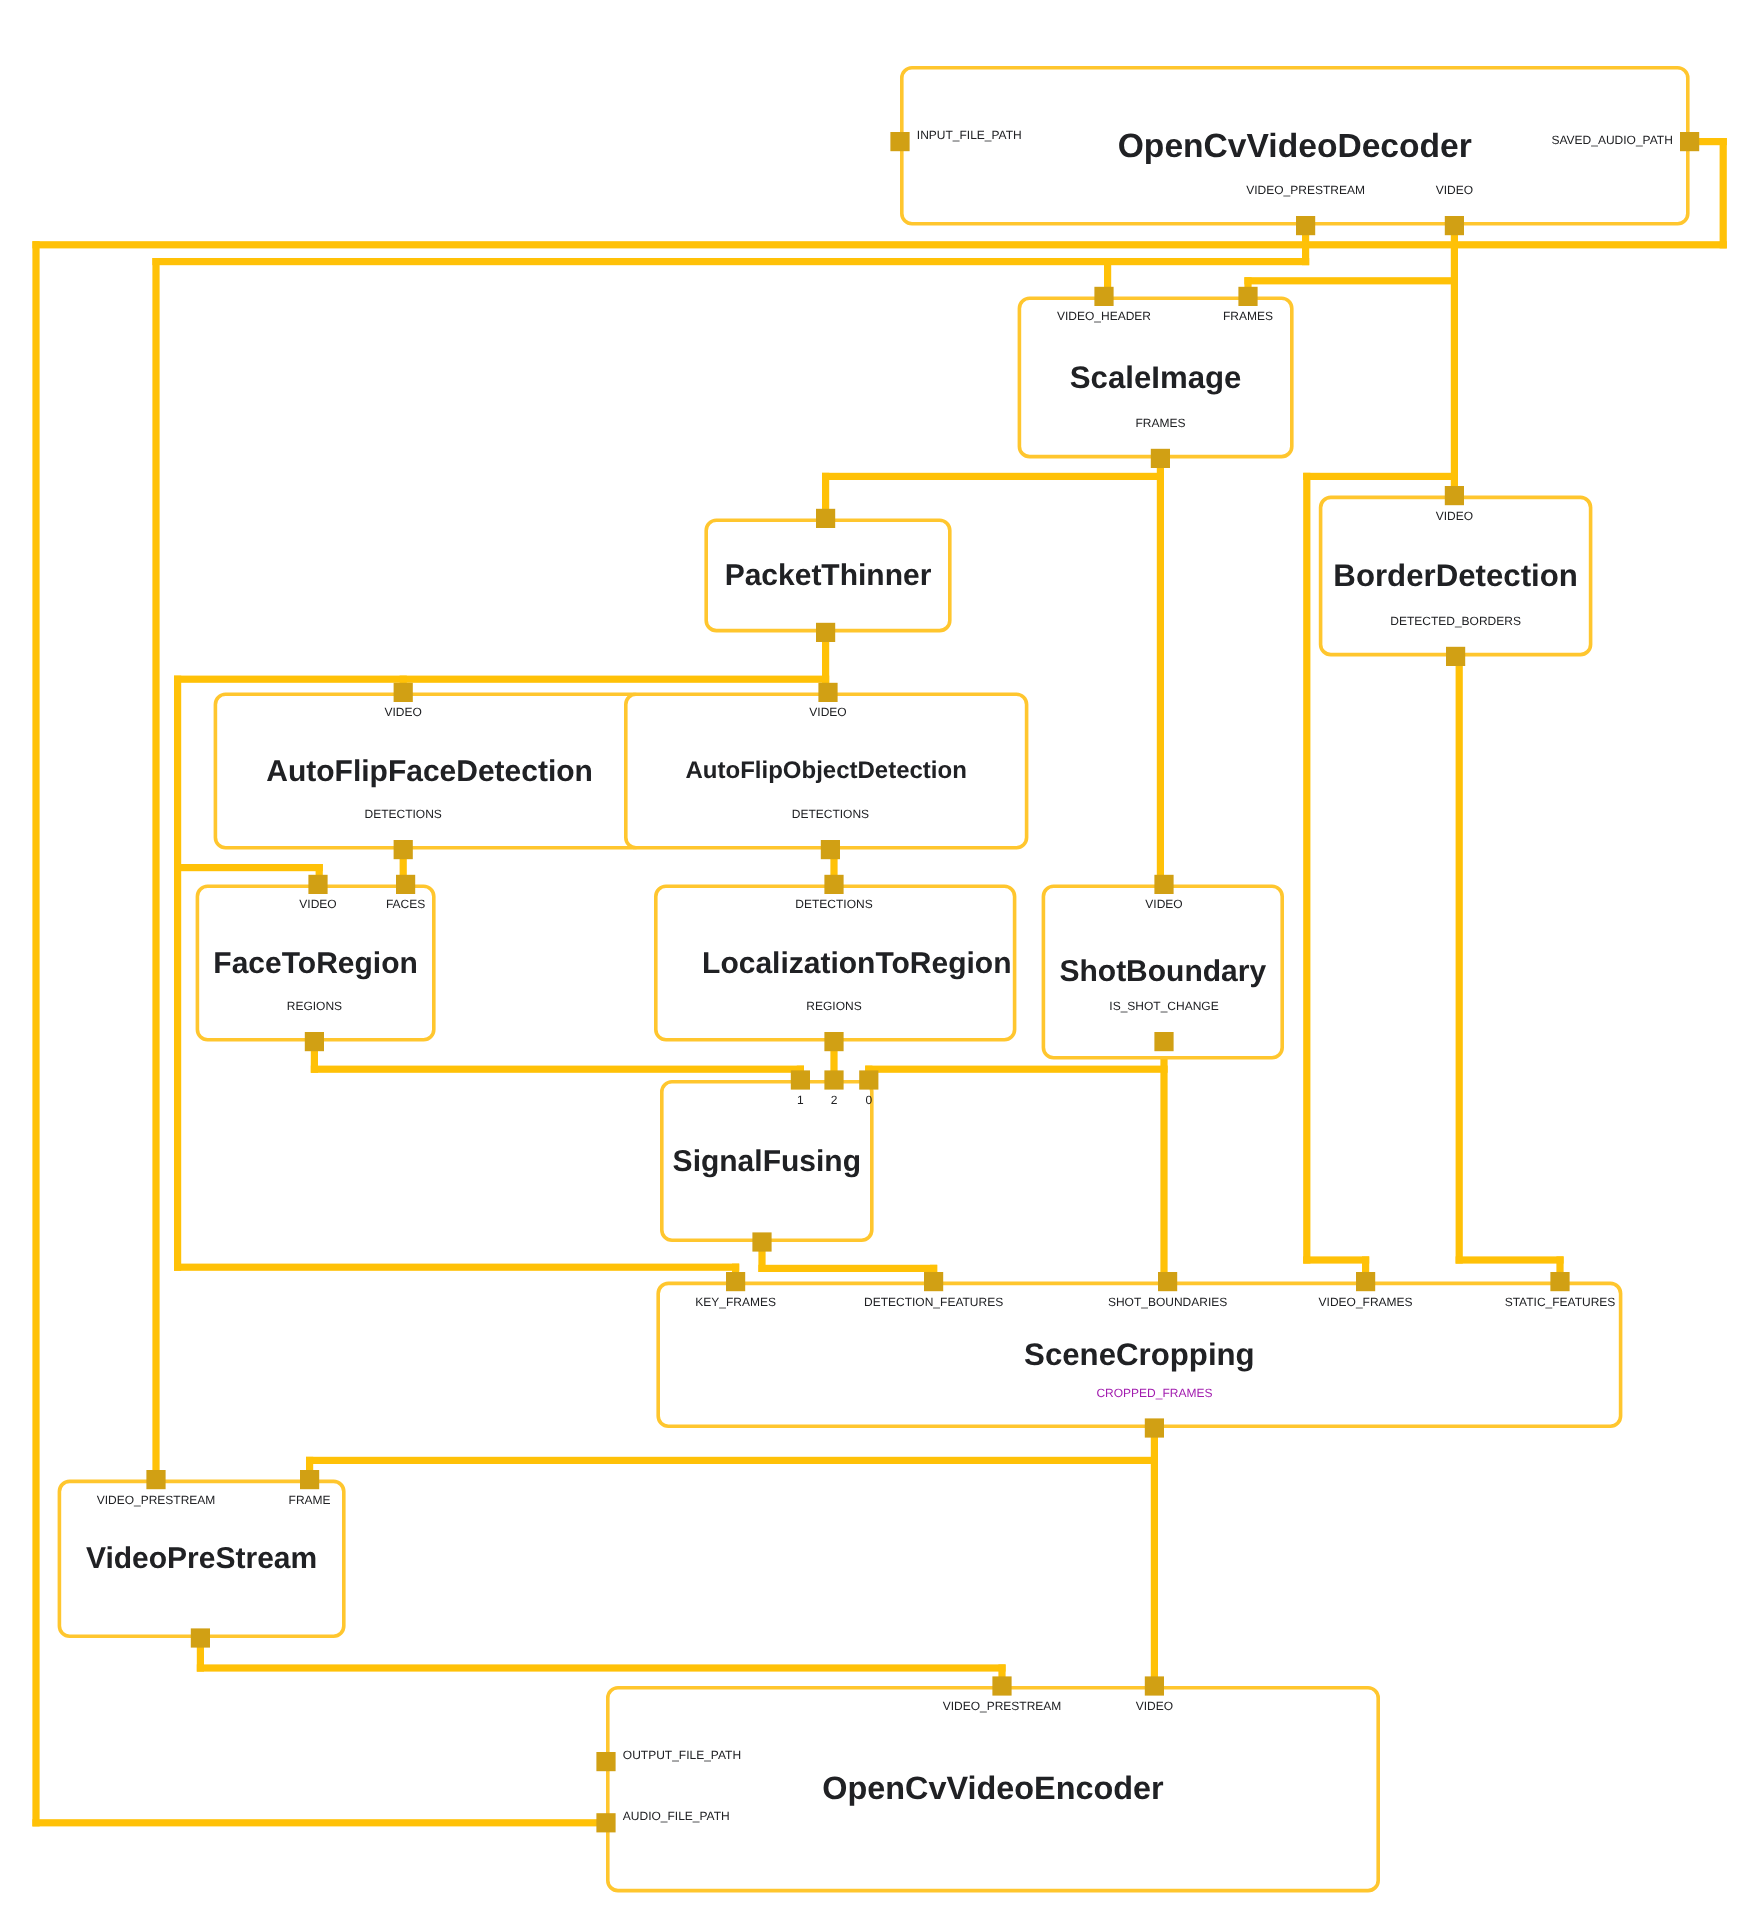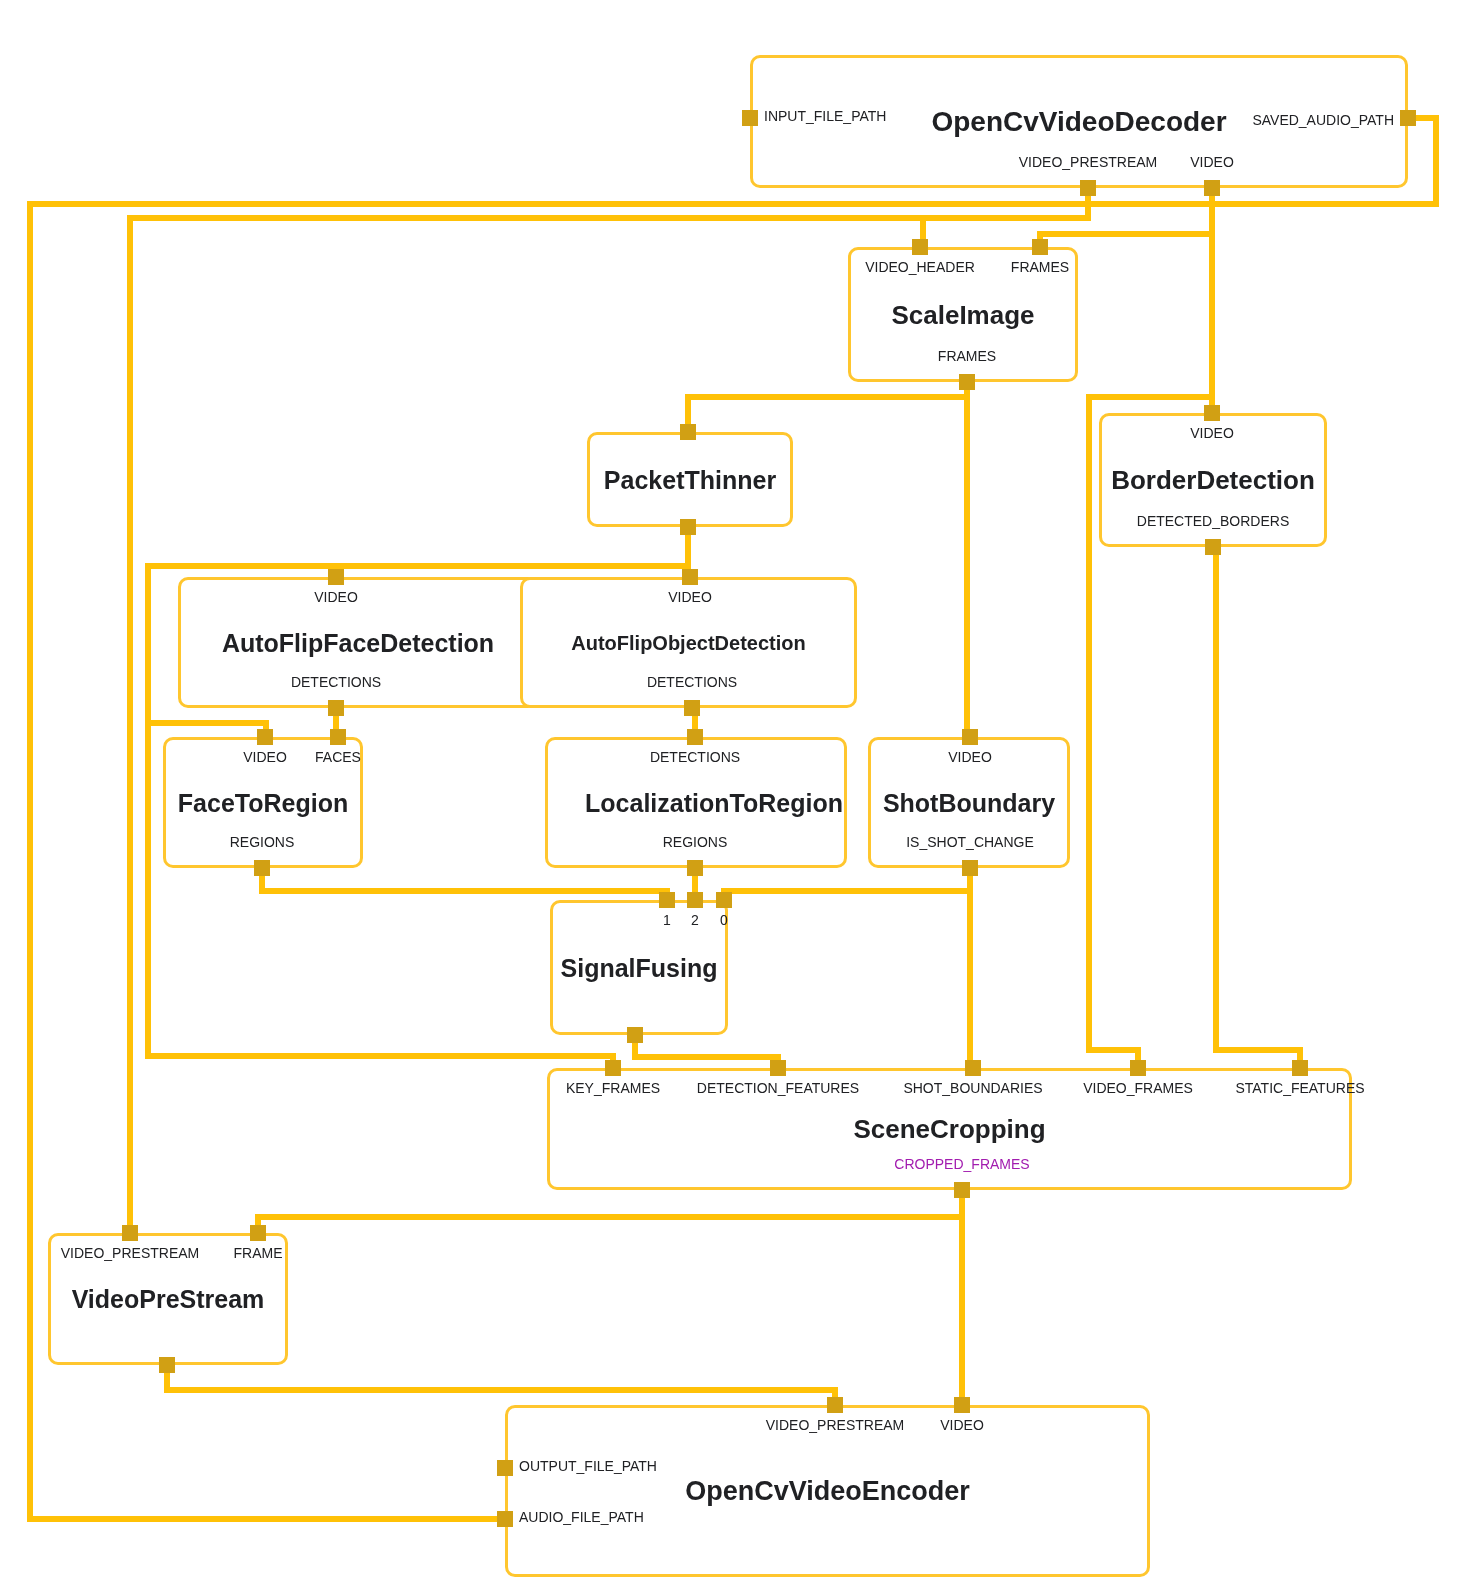--- a/index.html
+++ b/index.html
@@ -3,21 +3,21 @@
 <meta charset="utf-8">
 <style>
   html,body{margin:0;padding:0;background:#ffffff;}
   #canvas{position:relative;width:1466px;height:1588px;background:#ffffff;overflow:hidden;
           font-family:"Liberation Sans",sans-serif;}
   .seg{position:absolute;}
   .port{position:absolute;width:16px;height:16px;}
   .node{position:absolute;background:#ffffff;border-style:solid;border-width:3px;border-radius:10px;box-sizing:border-box;}
   .title{position:absolute;left:0;right:0;top:50%;transform:translateY(-50%);
          text-align:center;font-weight:bold;white-space:nowrap;}
-  .plabel{position:absolute;white-space:nowrap;font-size:14px;transform:translateX(-50%);text-align:center;}
+  .plabel{position:absolute;white-space:nowrap;font-size:10px;transform:translateX(-50%);text-align:center;}
   .plabel.side{transform:none;}
 </style>
 </head>
 <body>
 
 <div id="canvas">
   <div id="edges">
       <div class="seg" style="background: rgb(255, 193, 7); left: 1405px; top: 115px; width: 34px; height: 6px;"></div>
       <div class="seg" style="background: rgb(255, 193, 7); left: 1433px; top: 115px; width: 6px; height: 92px;"></div>
       <div class="seg" style="background: rgb(255, 193, 7); left: 27px; top: 201px; width: 1412px; height: 6px;"></div>
@@ -123,21 +123,21 @@
       <div class="plabel" style="color: rgb(32, 33, 36); left: 338px; top: 749px;">FACES</div>
       <div class="port" style="background: rgb(209, 160, 20); left: 254px; top: 860px;"></div>
       <div class="plabel" style="color: rgb(32, 33, 36); left: 262px; top: 834px;">REGIONS</div>
       <div class="node" style="left: 545px; top: 737px; width: 302px; height: 131px; border-color: rgb(255, 198, 46);">
         <div class="title" style="font-size: 25px; color: rgb(32, 33, 36); padding-left: 36px;">LocalizationToRegion</div>
       </div>
       <div class="port" style="background: rgb(209, 160, 20); left: 687px; top: 729px;"></div>
       <div class="plabel" style="color: rgb(32, 33, 36); left: 695px; top: 749px;">DETECTIONS</div>
       <div class="port" style="background: rgb(209, 160, 20); left: 687px; top: 860px;"></div>
       <div class="plabel" style="color: rgb(32, 33, 36); left: 695px; top: 834px;">REGIONS</div>
-      <div class="node" style="left: 868px; top: 737px; width: 202px; height: 131px; border-color: rgb(255, 198, 46);">
+      <div class="node" style="left: 868px; top: 737px; width: 202px; height: 146px; border-color: rgb(255, 198, 46);">
         <div class="title" style="font-size: 25px; color: rgb(32, 33, 36);">ShotBoundary</div>
       </div>
       <div class="port" style="background: rgb(209, 160, 20); left: 962px; top: 729px;"></div>
       <div class="plabel" style="color: rgb(32, 33, 36); left: 970px; top: 749px;">VIDEO</div>
       <div class="port" style="background: rgb(209, 160, 20); left: 962px; top: 860px;"></div>
       <div class="plabel" style="color: rgb(32, 33, 36); left: 970px; top: 834px;">IS_SHOT_CHANGE</div>
       <div class="node" style="left: 550px; top: 900px; width: 178px; height: 135px; border-color: rgb(255, 198, 46);">
         <div class="title" style="font-size: 25px; color: rgb(32, 33, 36);">SignalFusing</div>
       </div>
       <div class="port" style="background: rgb(209, 160, 20); left: 659px; top: 892px;"></div>

